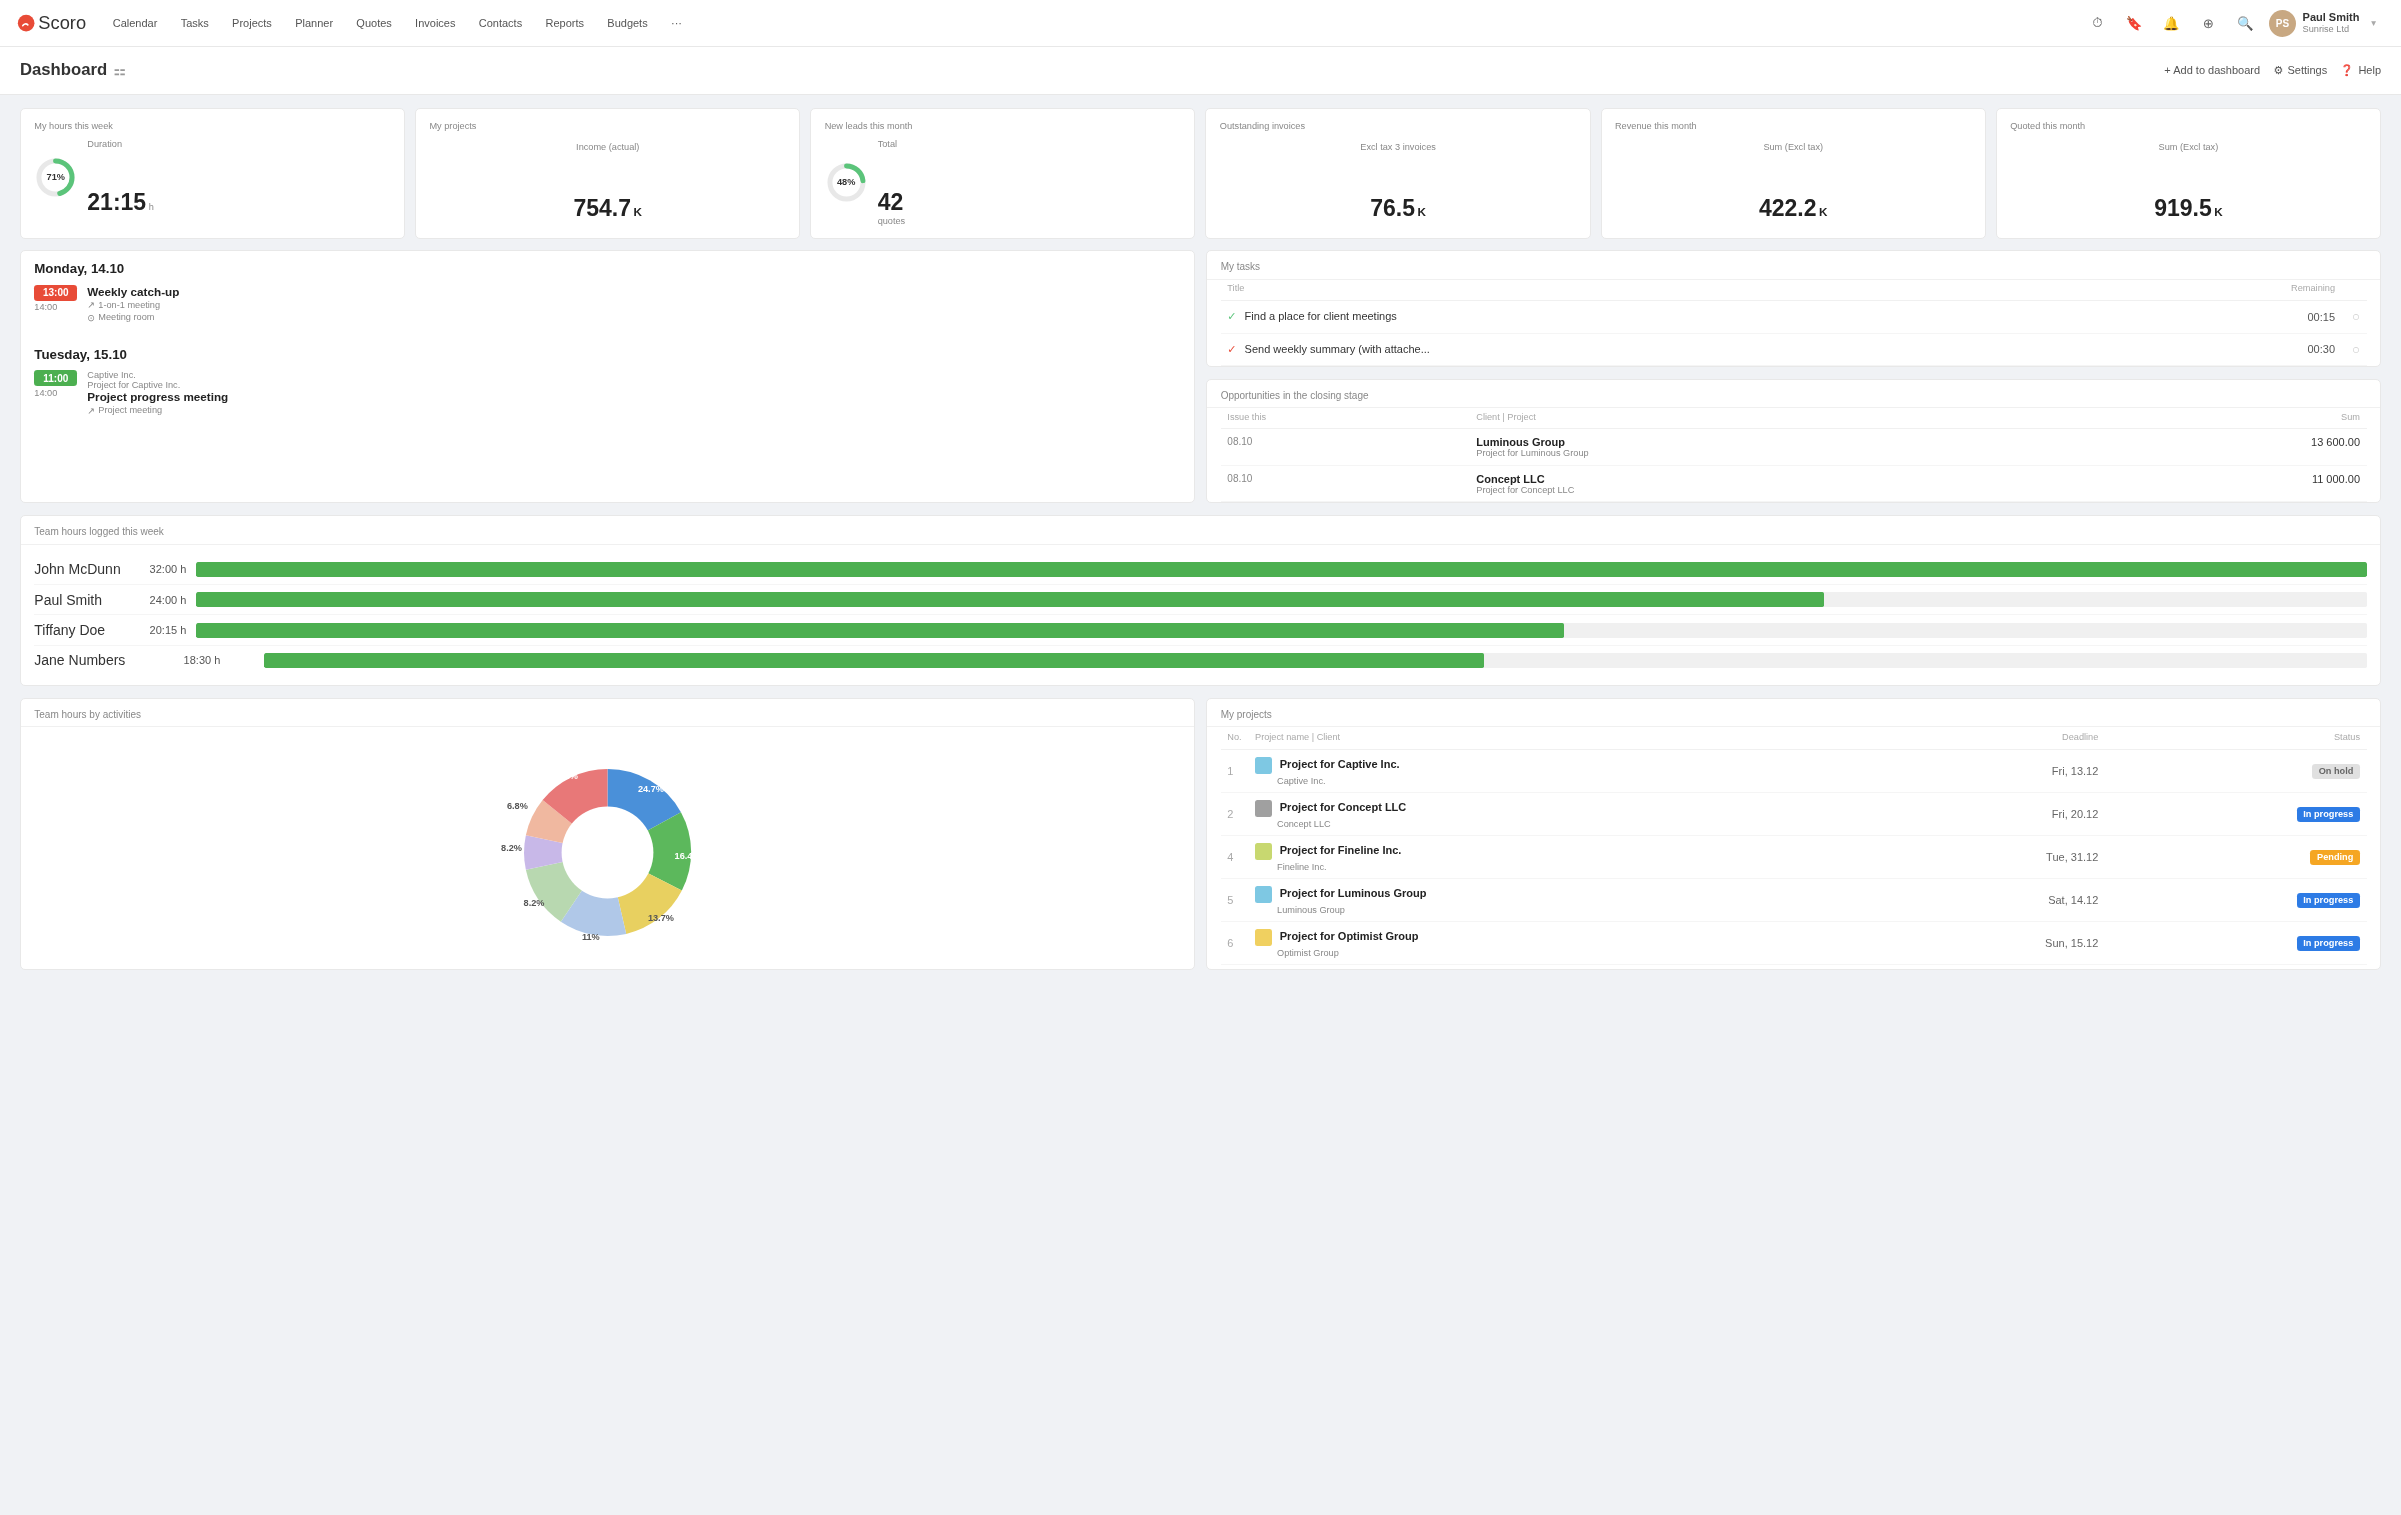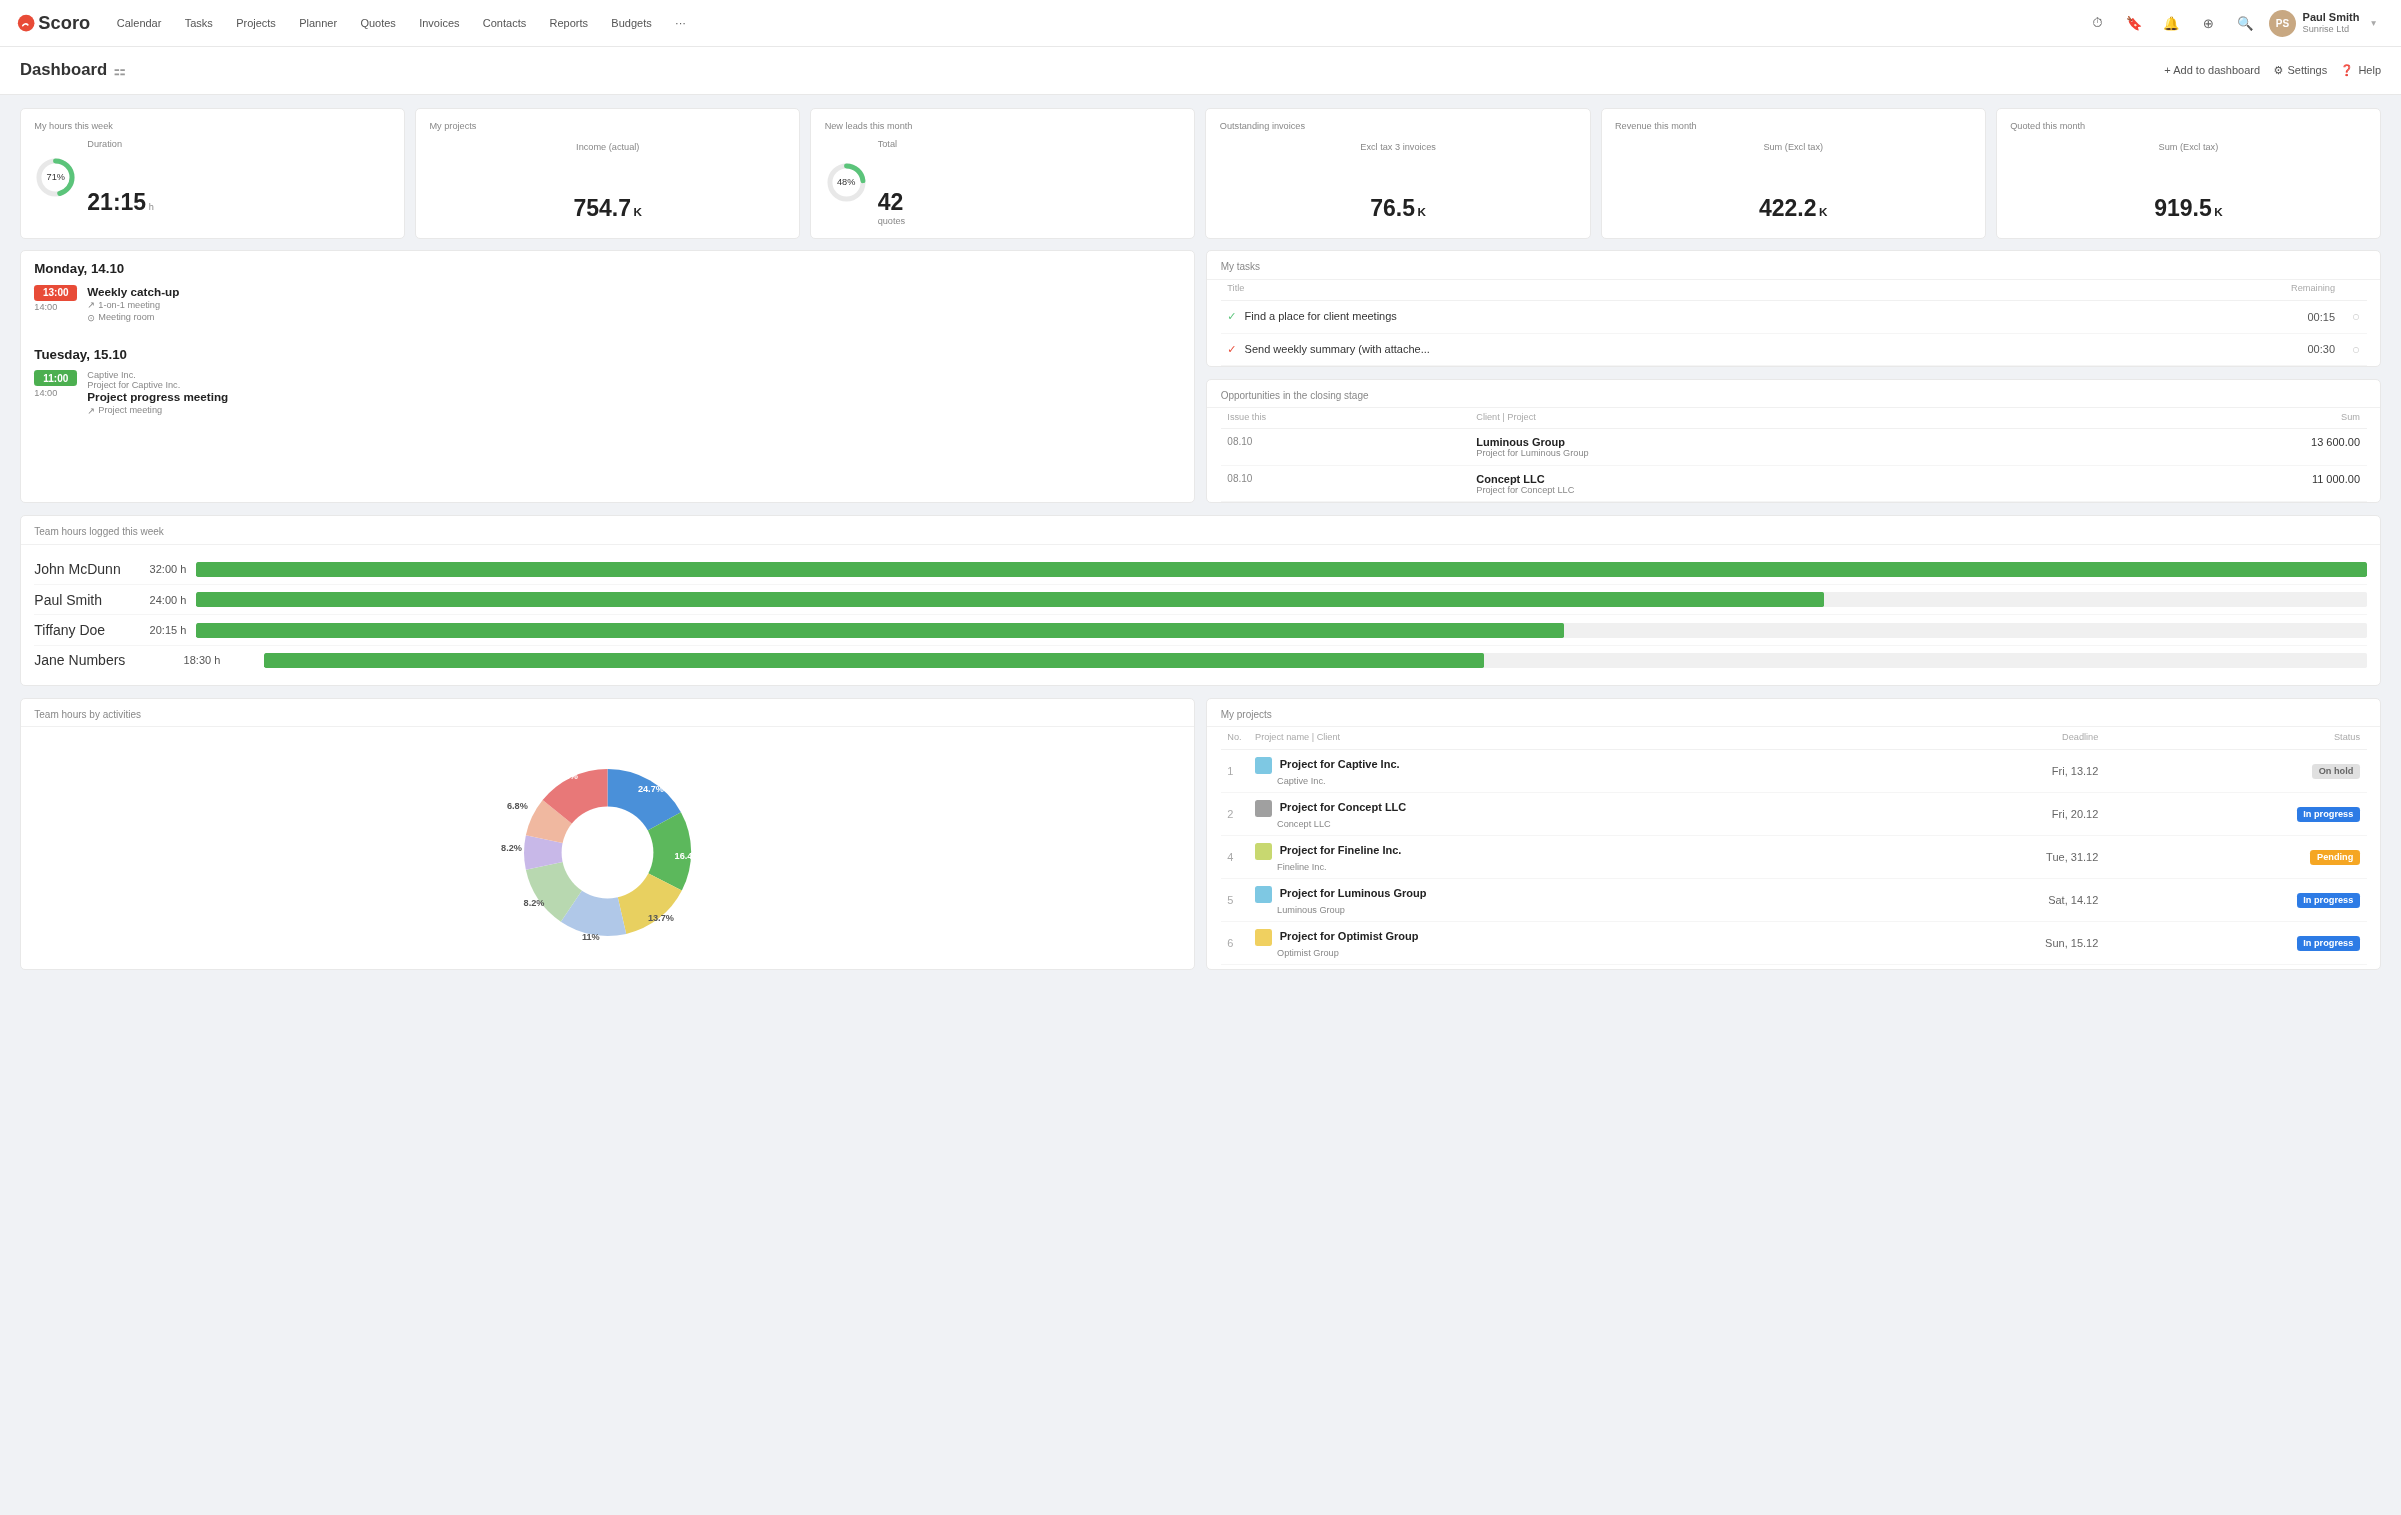--- a/index.html
+++ b/index.html
@@ -1,20 +1,20 @@
 <!DOCTYPE html>
 <html style="font-size:13.3px"><head>
   <meta charset="utf-8">
   <style>
     * { box-sizing: border-box; margin: 0; padding: 0; }
     body { font-family: -apple-system, BlinkMacSystemFont, 'Segoe UI', sans-serif; background: #f0f2f5; font-size: 11px; color: #333; }
 
     
     .navbar { background: #fff; display: flex; align-items: center; padding: 0 16.7px; height: 47px; border-bottom: 0.8px solid #e8e8e8; gap: 3.3px; }
-    .navbar .logo { margin-right: 13.3px; font-weight: 700; font-size: 18.3px; color: #e84b37; display: flex; align-items: center; gap: 1.7px; }
+    .navbar .logo { margin-right: 13.3px; font-weight: 400; font-size: 18.3px; color: #e84b37; display: flex; align-items: center; gap: 1.7px; }
     .navbar .logo span { color: #333; }
     .nav-item { padding: 6.7px 10px; color: #555; font-size: 11px; cursor: pointer; border-radius: 3.3px; white-space: nowrap; }
     .nav-spacer { flex: 1; }
     .nav-icons { display: flex; align-items: center; gap: 10px; }
     .nav-icon-btn { width: 27px; height: 27px; display: flex; align-items: center; justify-content: center; cursor: pointer; color: #666; font-size: 13.3px; }
     .nav-user { display: flex; align-items: center; gap: 6.7px; cursor: pointer; padding: 3.3px 6.7px; border-radius: 5px; }
     .avatar { width: 27px; height: 27px; border-radius: 50%; background: #c8a882; overflow: hidden; display: flex; align-items: center; justify-content: center; font-weight: 600; color: #fff; font-size: 10px; }
     .nav-user-info { display: flex; flex-direction: column; }
     .nav-user-name { font-weight: 600; font-size: 11px; line-height: 1.2; }
     .nav-user-org { font-size: 9.2px; color: #888; line-height: 1.2; }
@@ -31,21 +31,21 @@
 
     
     .stat-cards { display: grid; grid-template-columns: repeat(6, 1fr); gap: 10px; }
     .stat-card { background: #fff; border-radius: 5px; padding: 11.7px 13.3px; border: 0.8px solid #e8e8e8; }
     .stat-card-title { font-size: 9.2px; color: #888; margin-bottom: 8.3px; white-space: nowrap; overflow: hidden; text-overflow: ellipsis; }
     .stat-card-body { display: flex; align-items: center; gap: 10px; }
     .stat-card-value { font-size: 23px; font-weight: 700; color: #222; margin-top: 40px; }
     .stat-card-sub { font-size: 9.2px; color: #888; }
     .donut-container { position: relative; width: 43px; height: 43px; flex-shrink: 0; }
     .donut-container svg { width: 43px; height: 43px; }
-    .donut-pct { position: absolute; top: 50%; left: 50%; transform: translate(-50%, -50%); font-size: 9.2px; font-weight: 400; color: #333; }
+    .donut-pct { position: absolute; top: 50%; left: 50%; transform: translate(-50%, -50%); font-size: 9.2px; font-weight: 700; color: #333; }
     .panel { background: #fff; border-radius: 5px; border: 0.8px solid #e8e8e8; overflow: hidden; }
     .panel-title { font-size: 10px; color: #888; padding: 10px 13.3px 6.7px; border-bottom: 0.8px solid #f0f0f0; }
     .panel-body { padding: 10px 13.3px; }
     .cal-date-group { margin-bottom: 13.3px; }
     .cal-date-label { font-size: 13.3px; font-weight: 700; margin-bottom: 8.3px; color: #222; }
     .cal-event { display: flex; align-items: flex-start; gap: 10px; margin-bottom: 24px; }
     .cal-time-badge { background: #e84b37; color: #fff; padding: 2.5px 5.8px; border-radius: 3.3px; font-size: 10px; font-weight: 600; min-width: 43px; text-align: center; }
     .cal-time-end { font-size: 9.2px; color: #888; margin-top: 1.7px; }
     .cal-event-info { flex: 1; }
     .cal-event-title { font-size: 11.7px; font-weight: 600; color: #222; }

